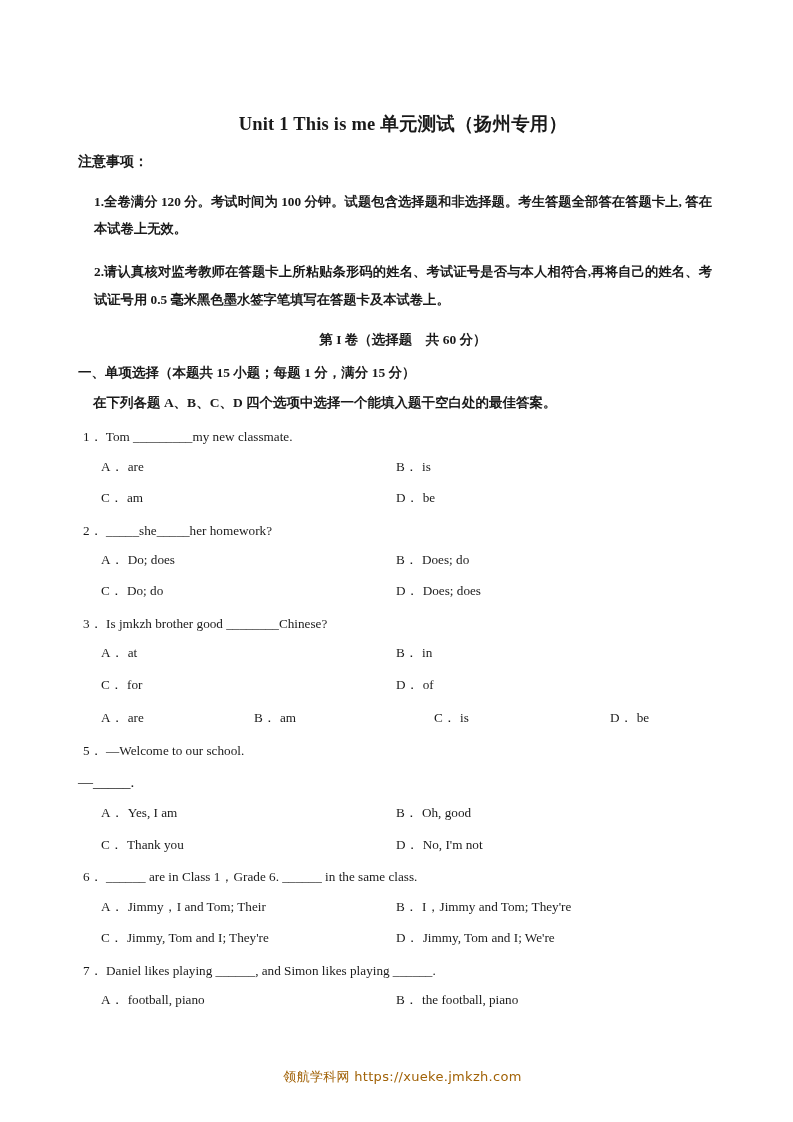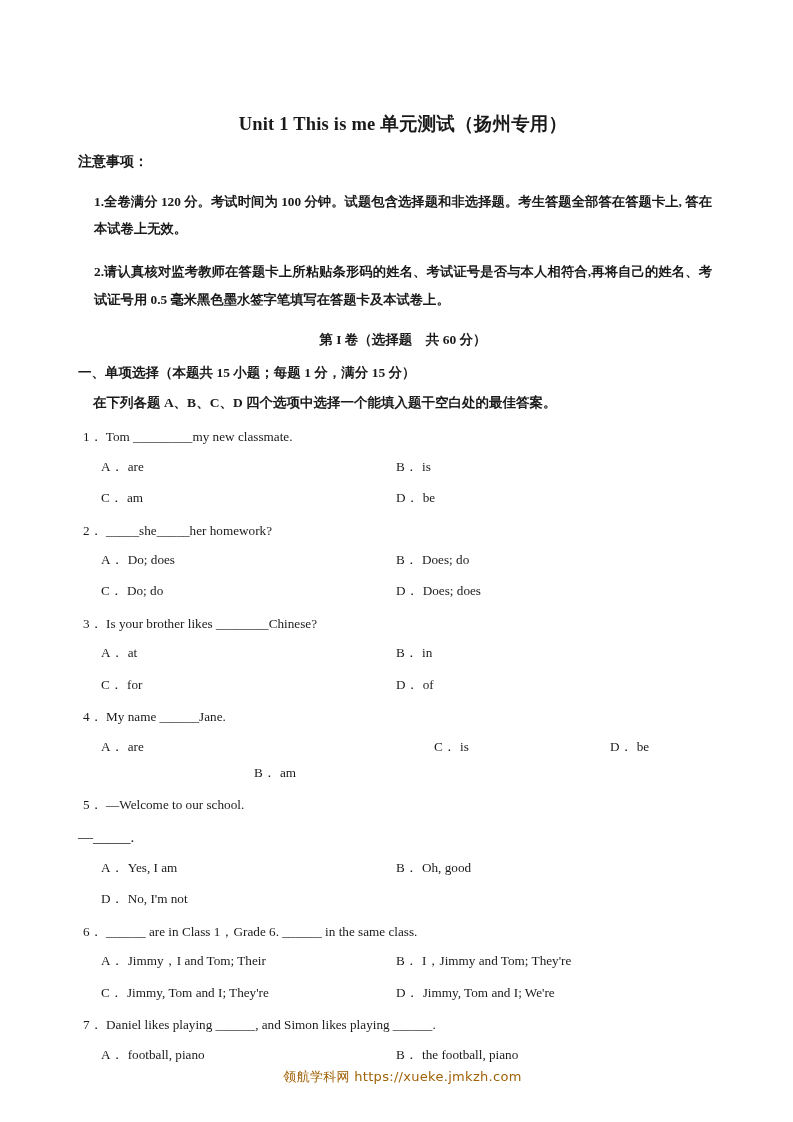--- a/index.html
+++ b/index.html
@@ -96,21 +96,21 @@
   }
   .opt-row {
     display: flex;
     font-size: 13.2px;
     line-height: 1.55;
     padding: 7px 0 4px 0;
     gap: 38px;
   }
   .opt-row.two-col .opt { width: 257px; flex: none; }
   .opt-row.four-col .opt-c1 { width: 115px; flex: none; }
-  .opt-row.four-col .opt-c2 { width: 142px; flex: none; margin-top: 26px; }
+  .opt-row.four-col .opt-c2 { width: 142px; flex: none; }
   .opt-row.four-col .opt-c3 { width: 138px; flex: none; }
   .opt-row.four-col .opt-c4 { flex: none; }
   .opt .lbl { margin-right: 4px; }
 
   
   .watermark {
     position: absolute;
     left: 0;
     top: 1068px;
     width: 793px;
@@ -158,52 +158,52 @@
               <div class="opt "><span class="lbl">A．</span><span>Do; does</span></div>
               <div class="opt "><span class="lbl">B．</span><span>Does; do</span></div>
             </div>
             <div class="opt-row two-col">
               <div class="opt "><span class="lbl">C．</span><span>Do; do</span></div>
               <div class="opt "><span class="lbl">D．</span><span>Does; does</span></div>
             </div>
           </div>
         </div>
         <div class="q-block">
-          <div class="q-stem"><span>3．</span><span> Is your brother likes ________Chinese?</span></div>
+          <div class="q-stem"><span>3．</span><span> Is jmkzh brother good ________Chinese?</span></div>
           <div class="q-options">
             <div class="opt-row two-col">
               <div class="opt "><span class="lbl">A．</span><span>at</span></div>
               <div class="opt "><span class="lbl">B．</span><span>in</span></div>
             </div>
             <div class="opt-row two-col">
               <div class="opt "><span class="lbl">C．</span><span>for</span></div>
               <div class="opt "><span class="lbl">D．</span><span>of</span></div>
             </div>
           </div>
         </div>
         <div class="q-block">
-          <div class="q-stem"><span>4．</span><span> My name ______Jane.</span></div>
           <div class="q-options">
             <div class="opt-row four-col">
               <div class="opt opt-c1"><span class="lbl">A．</span><span>are</span></div>
               <div class="opt opt-c2"><span class="lbl">B．</span><span>am</span></div>
               <div class="opt opt-c3"><span class="lbl">C．</span><span>is</span></div>
               <div class="opt opt-c4"><span class="lbl">D．</span><span>be</span></div>
             </div>
           </div>
         </div>
         <div class="q-block">
           <div class="q-stem"><span>5．</span><span> —Welcome to our school.</span></div>
           <div class="q-stem-cont">—_____.</div>
           <div class="q-options">
             <div class="opt-row two-col">
               <div class="opt "><span class="lbl">A．</span><span>Yes, I am</span></div>
               <div class="opt "><span class="lbl">B．</span><span>Oh, good</span></div>
             </div>
             <div class="opt-row two-col">
+              <div class="opt "><span class="lbl">C．</span><span>Thank you</span></div>
               <div class="opt "><span class="lbl">D．</span><span>No, I'm not</span></div>
             </div>
           </div>
         </div>
         <div class="q-block">
           <div class="q-stem"><span>6．</span><span> ______ are in Class 1，Grade 6. ______ in the same class.</span></div>
           <div class="q-options">
             <div class="opt-row two-col">
               <div class="opt "><span class="lbl">A．</span><span>Jimmy，I and Tom; Their</span></div>
               <div class="opt "><span class="lbl">B．</span><span>I，Jimmy and Tom; They're</span></div>

